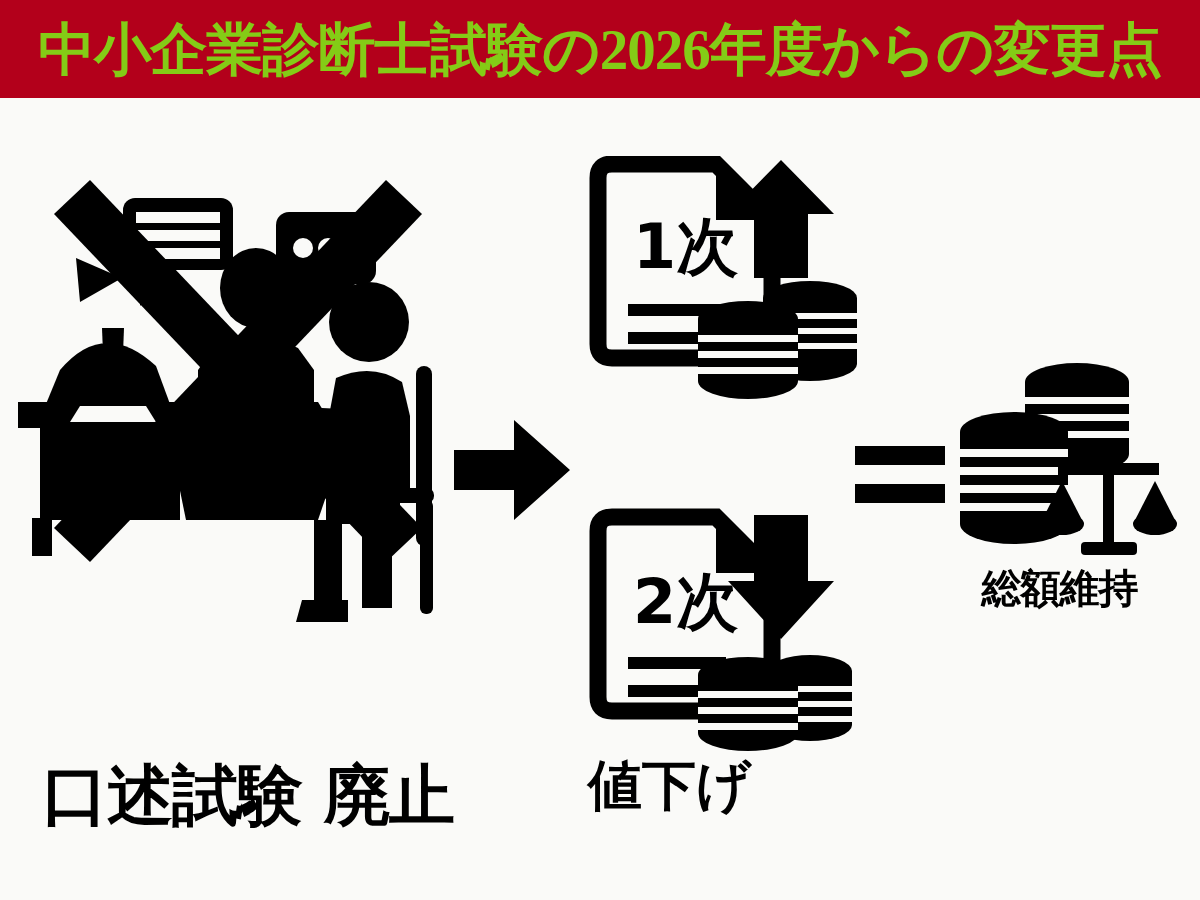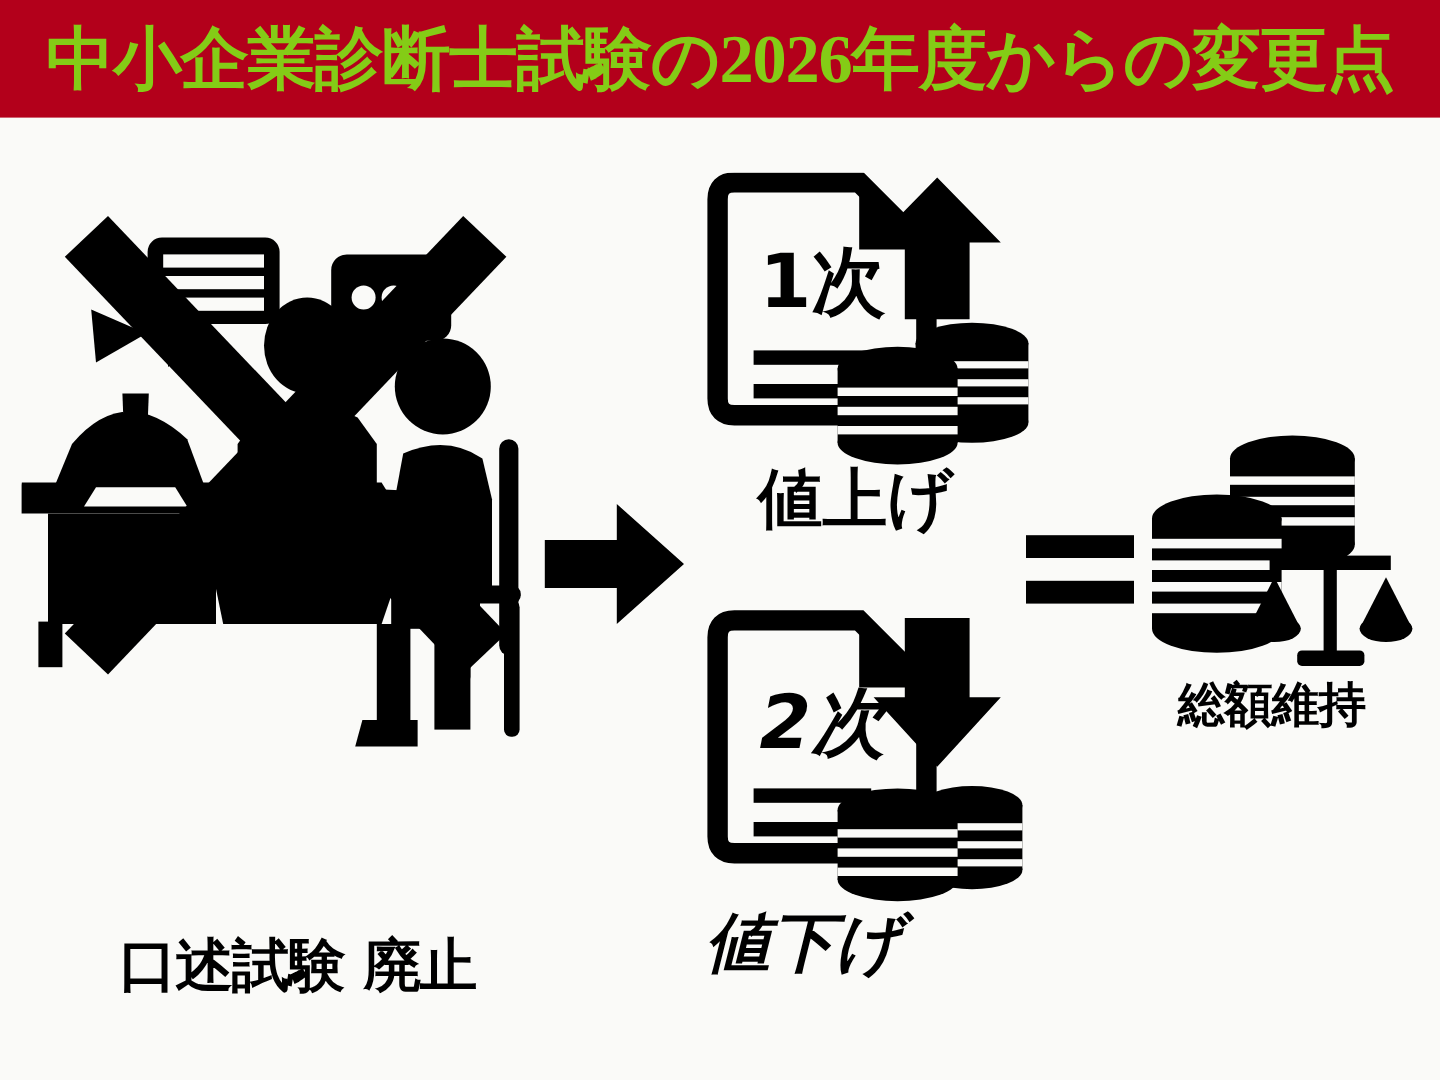--- a/index.html
+++ b/index.html
@@ -71,59 +71,58 @@
     left: 0;
     top: 648px;
     width: 460px;
     text-align: center;
   }
   #left-caption-line1 {
     font-size: 54px;
     letter-spacing: -1px;
   }
   #left-caption-line2 {
-    font-size: 48px;
+    font-size: 66px;
     letter-spacing: -1px;
-    margin-top: 23px;
+    margin-top: 4px;
   }
 
   
   #flow-arrow {
     position: absolute;
     left: 452px;
     top: 418px;
     width: 120px;
     height: 104px;
   }
 
   
   #fee-up-group {
     position: absolute;
     left: 588px;
     top: 140px;
     width: 290px;
     height: 330px;
   }
-  #fee-up-icon { position: absolute; left: 0; top: 4px; width: 290px; height: 245px; }
+  #fee-up-icon { position: absolute; left: 0; top: 16px; width: 290px; height: 245px; }
   #fee-up-caption {
     position: absolute;
     left: 0;
     top: 248px;
     width: 250px;
     text-align: center;
     font-size: 54px;
   }
 
   #fee-down-group {
     position: absolute;
     left: 588px;
     top: 505px;
     width: 290px;
     height: 340px;
-    font-style: italic;
   }
   #fee-down-icon { position: absolute; left: 0; top: 0; width: 290px; height: 250px; }
   #fee-down-caption {
     position: absolute;
     left: 0;
     top: 253px;
     width: 250px;
     font-size: 54px;
   }
 
@@ -289,21 +288,20 @@
             <ellipse cx="160" cy="163" rx="50" ry="18"></ellipse>
             <rect x="110" y="163" width="100" height="62"></rect>
             <ellipse cx="160" cy="225" rx="50" ry="18"></ellipse>
             <rect x="110" y="179" width="100" height="7" fill="#fafaf8"></rect>
             <rect x="110" y="195" width="100" height="7" fill="#fafaf8"></rect>
             <rect x="110" y="211" width="100" height="7" fill="#fafaf8"></rect>
           </g>
         </g>
       </svg>
     </div>
-    <div id="fee-up-caption" class="jp-heavy">値上げ</div>
   </div>
 
   <div id="fee-down-group">
     <div id="fee-down-icon">
       <svg viewBox="0 0 290 250" width="290" height="250" aria-hidden="true">
         <g fill="#000000">
 
           <g>
             <path d="M10 26 q0 -14 14 -14 l104 0 56 56 0 124 q0 14 -14 14 l-146 0 q-14 0 -14 -14 z" fill="none" stroke="#000000" stroke-width="17"></path>
             <polygon points="128,12 184,68 128,68"></polygon>

